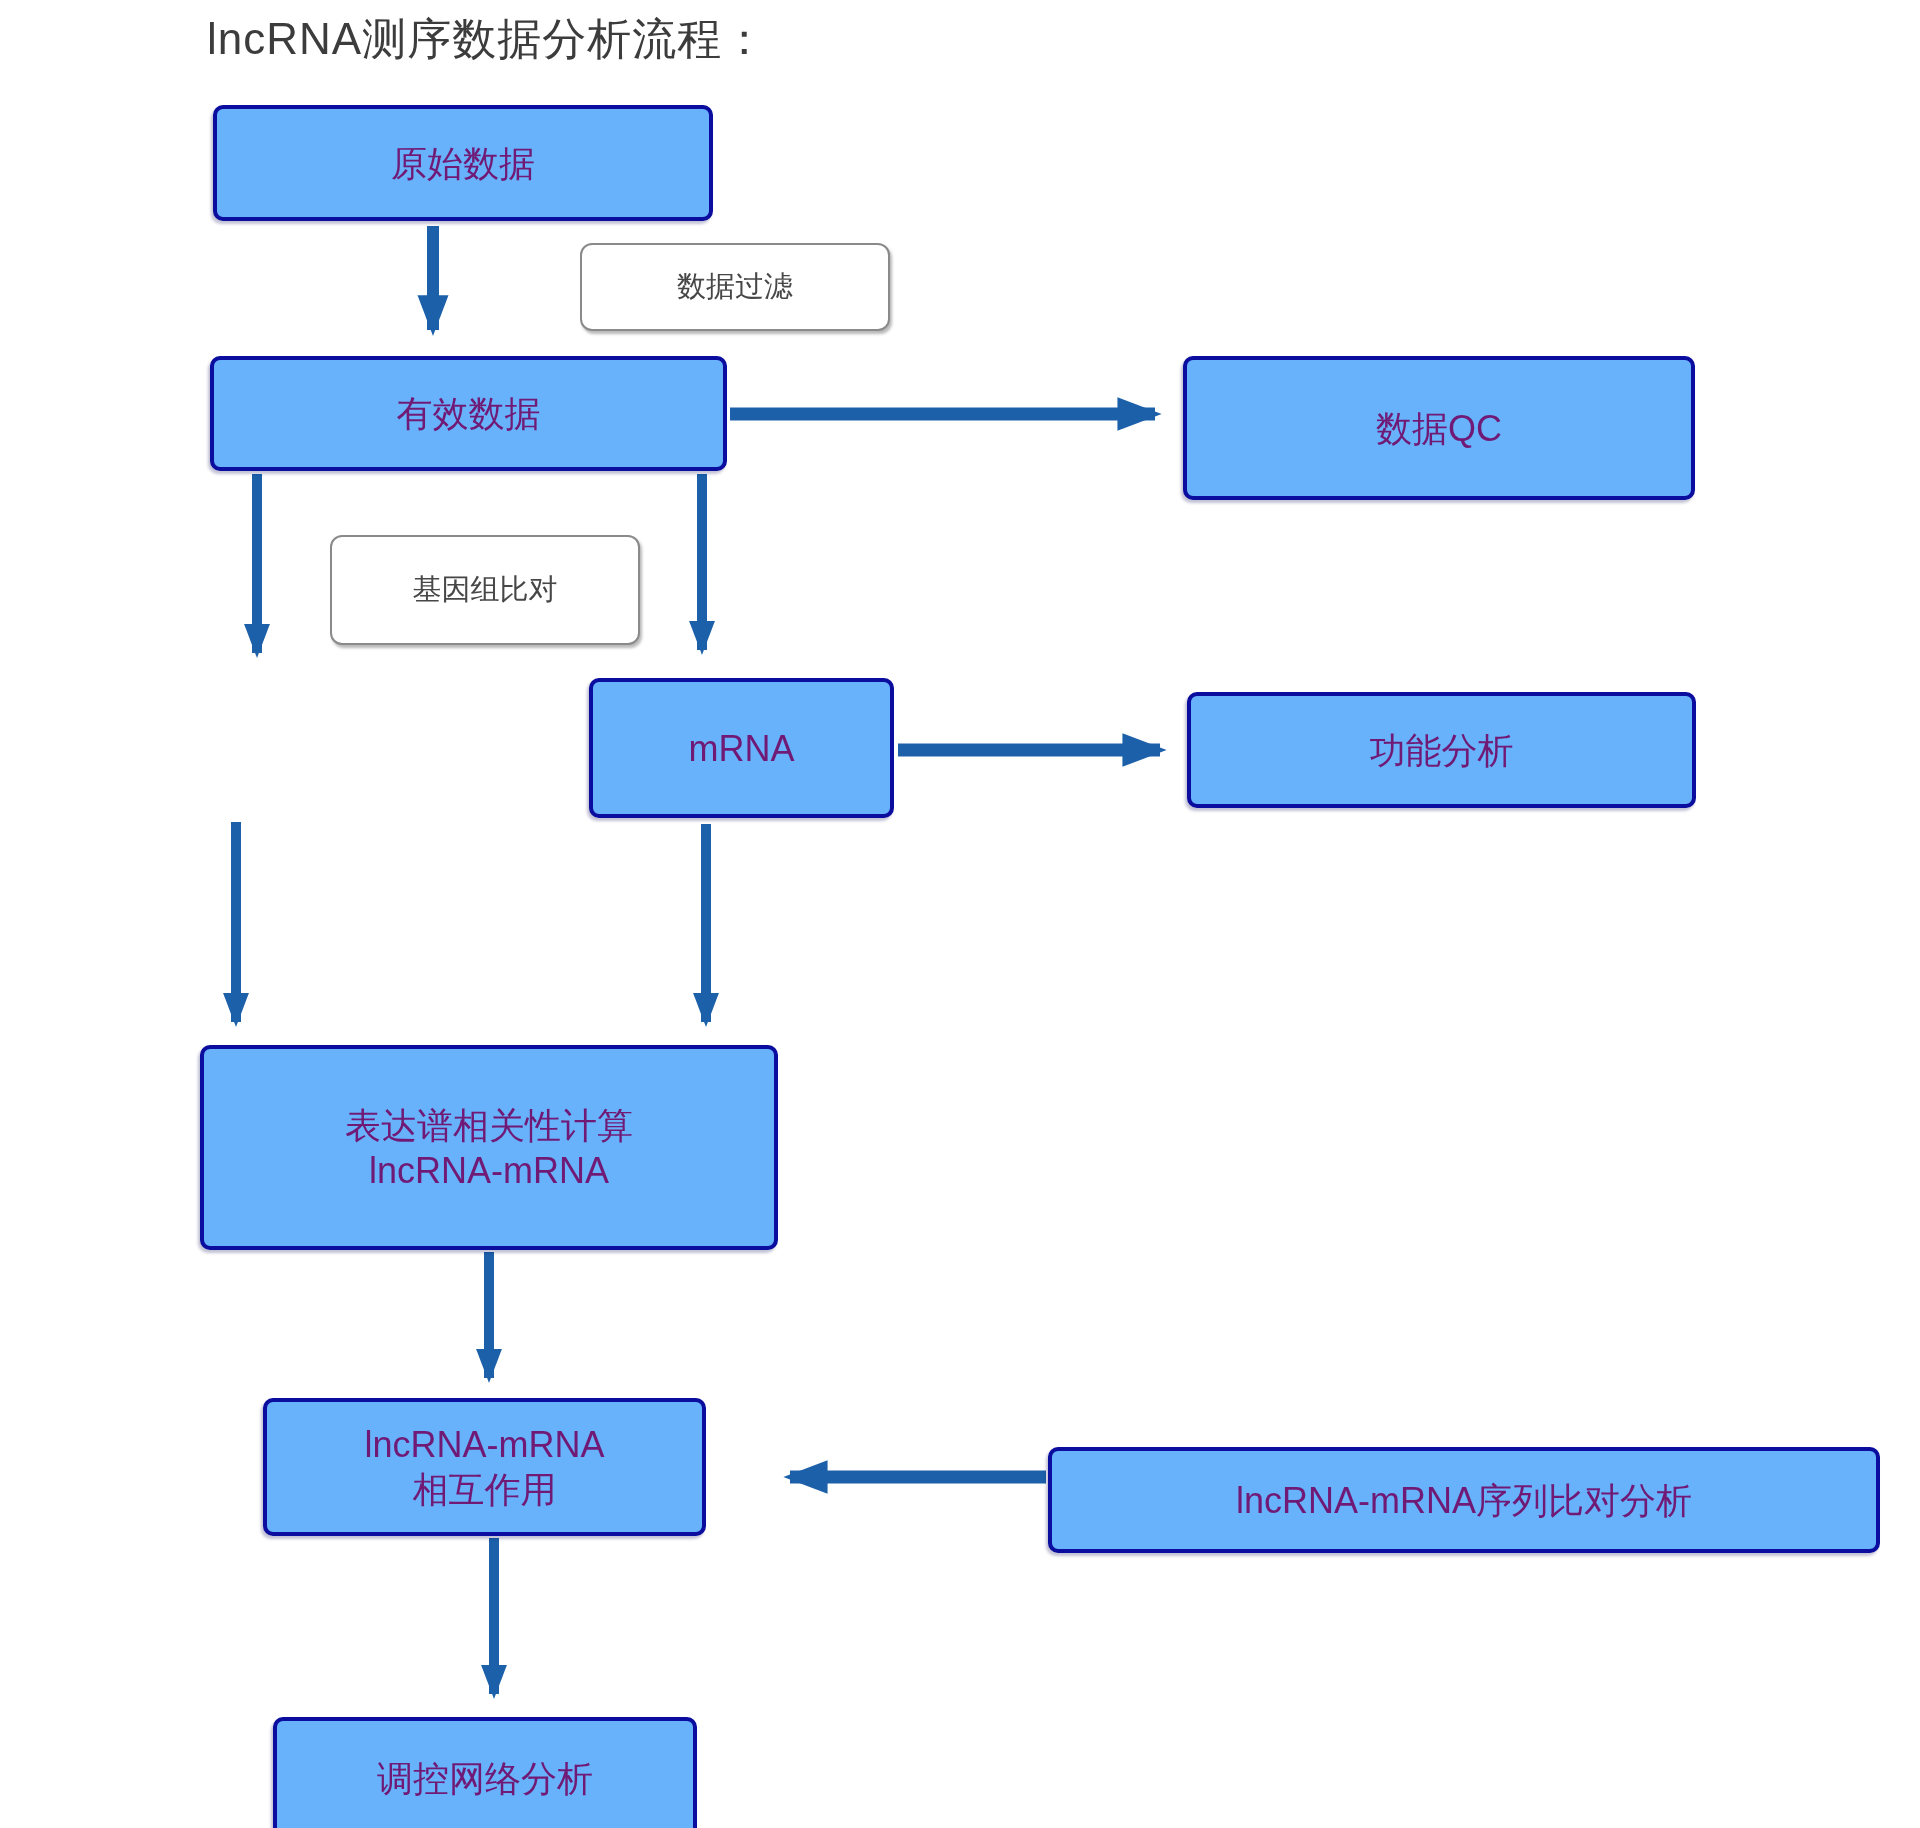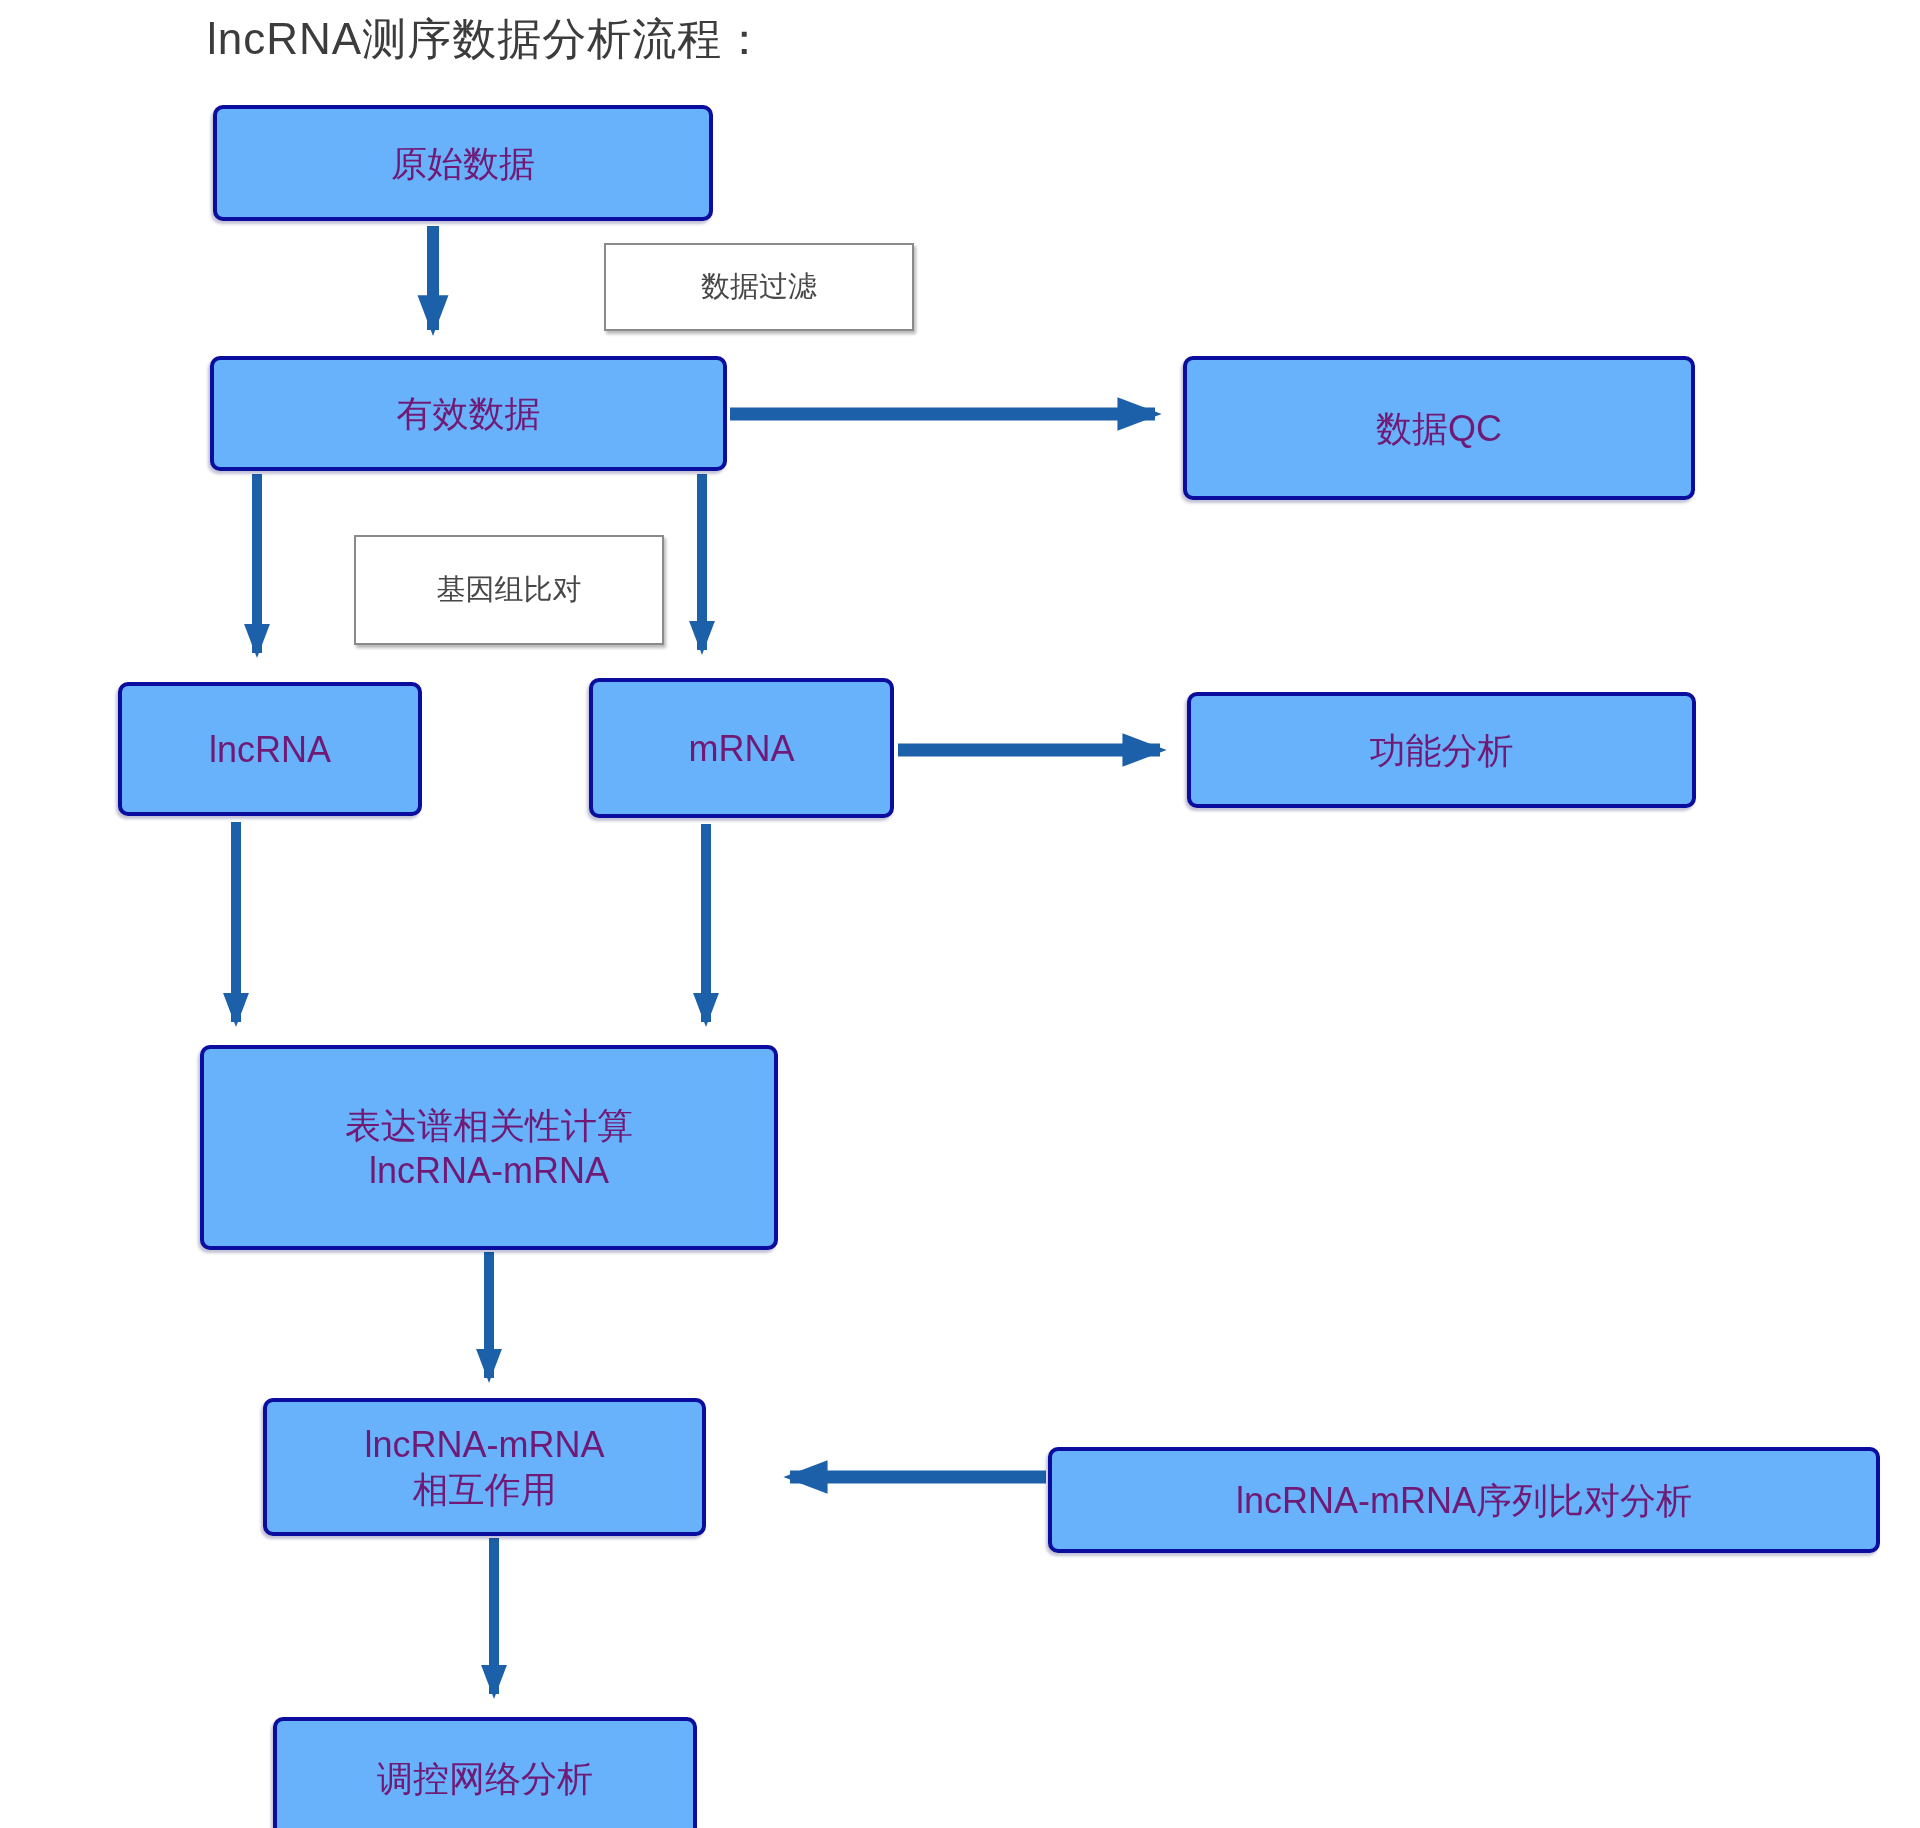--- a/index.html
+++ b/index.html
@@ -32,29 +32,28 @@
     color: #701a75;
     font-size: 36px;
     line-height: 1.25;
     text-align: center;
   }
   .elabel {
     position: absolute;
     box-sizing: border-box;
     background: #ffffff;
     border: 2px solid #8a8a8a;
-    border-radius: 0;
+    border-radius: 12px;
     box-shadow: 2px 3px 3px rgba(0, 0, 0, 0.28);
     display: flex;
     align-items: center;
     justify-content: center;
     color: #474747;
     font-size: 29px;
     text-align: center;
-    margin-left: 24px;
   }
   
   #node-raw-data        { left: 213px;  top: 105px;  width: 500px; height: 116px; }
   #node-valid-data      { left: 210px;  top: 356px;  width: 517px; height: 115px; }
   #node-data-qc         { left: 1183px; top: 356px;  width: 512px; height: 144px; }
   #node-lncrna          { left: 118px;  top: 682px;  width: 304px; height: 134px; }
   #node-mrna            { left: 589px;  top: 678px;  width: 305px; height: 140px; }
   #node-functional      { left: 1187px; top: 692px;  width: 509px; height: 116px; }
   #node-correlation     { left: 200px;  top: 1045px; width: 578px; height: 205px; }
   #node-interaction     { left: 263px;  top: 1398px; width: 443px; height: 138px; }
@@ -102,23 +101,20 @@
   </div>
 
   <div class="node" id="node-valid-data">
     <span>有效数据</span>
   </div>
 
   <div class="node" id="node-data-qc">
     <span>数据QC</span>
   </div>
 
-  <div class="node" id="node-lncrna">
-    <span>lncRNA</span>
-  </div>
 
   <div class="node" id="node-mrna">
     <span>mRNA</span>
   </div>
 
   <div class="node" id="node-functional">
     <span>功能分析</span>
   </div>
 
   <div class="node" id="node-correlation">

